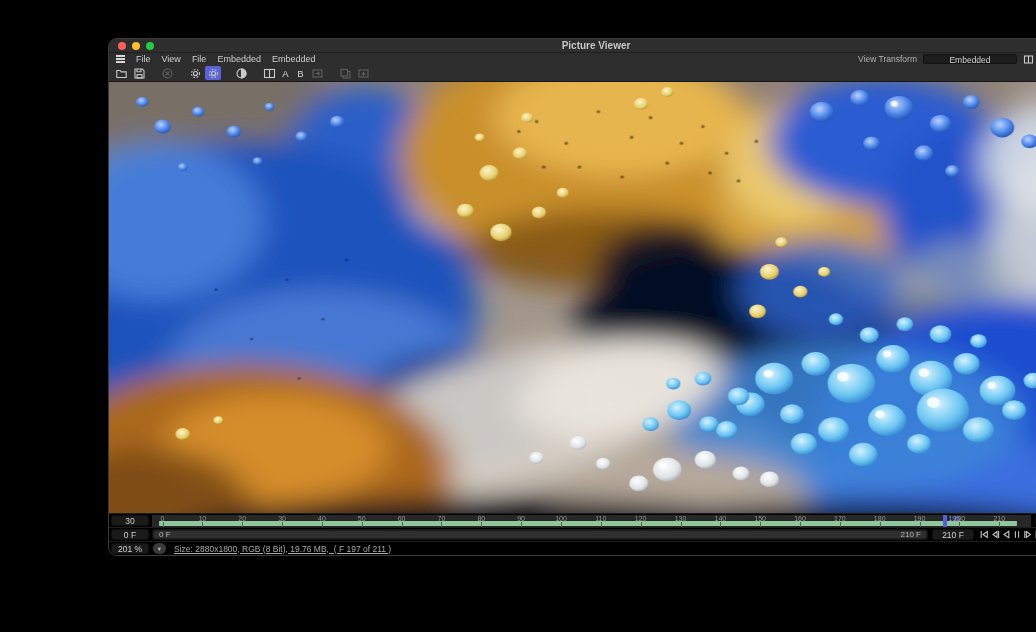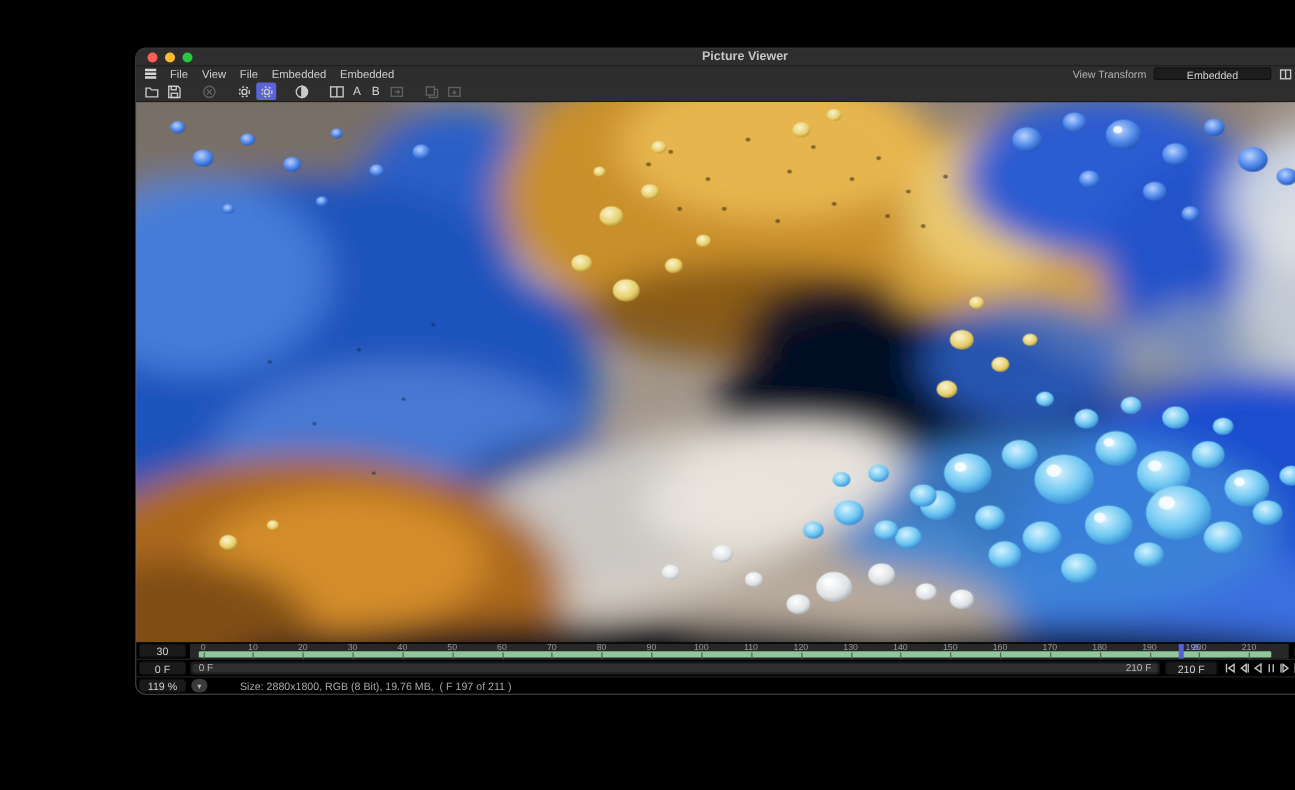--- a/index.html
+++ b/index.html
@@ -78,21 +78,21 @@
 
   .transport { display:flex; align-items:center; gap:1px; margin-left:5px; padding-right:2px; }
   .pbtn { width:10px; height:12px; display:flex; align-items:center; justify-content:center; }
   .pbtn svg { stroke:#c2c2c2; fill:none; stroke-width:1.1; display:block; }
   .pbtn.loop svg { stroke:#4db858; }
   .pbtn.opts { width:12px; height:10px; background:#3a3a3a; border-radius:5px;
                font-size:6.5px; color:#bbb; }
 
   .zoom-drop { width:13px; height:11px; margin-left:4px; background:#3a3a3a; border-radius:6px;
                display:flex; align-items:center; justify-content:center; font-size:6.5px; color:#bbb; }
-  .status-info { margin-left:26px; font-size:8.5px; color:#a9a9a9; white-space:pre; }
+  .status-info { margin-left:8px; font-size:8.5px; color:#a9a9a9; white-space:pre;text-decoration:underline; }
 </style>
 </head>
 <body>
 
 <div class="window">
 
   <div class="titlebar">
     <div class="lights">
       <span class="light l-red"></span>
       <span class="light l-yellow"></span>
@@ -525,18 +525,18 @@
           <svg width="11" height="11">
             <path d="M1.8 4.2v2.6h1.7L6.2 9V2L3.5 4.2z" fill="#c2c2c2"></path>
             <path d="M7.6 3.6a2.6 2.6 0 0 1 0 3.8"></path>
           </svg>
         </span>
       <span class="pbtn opts">▾</span>
     </div>
   </div>
 
   <div class="row">
-    <div class="field f-zoom">119 %</div>
+    <div class="field f-zoom">201 %</div>
     <div class="zoom-drop">▾</div>
     <span class="status-info">Size: 2880x1800, RGB (8 Bit), 19.76 MB,  ( F 197 of 211 )</span>
   </div>
 
 </div>
 
 </body></html>

